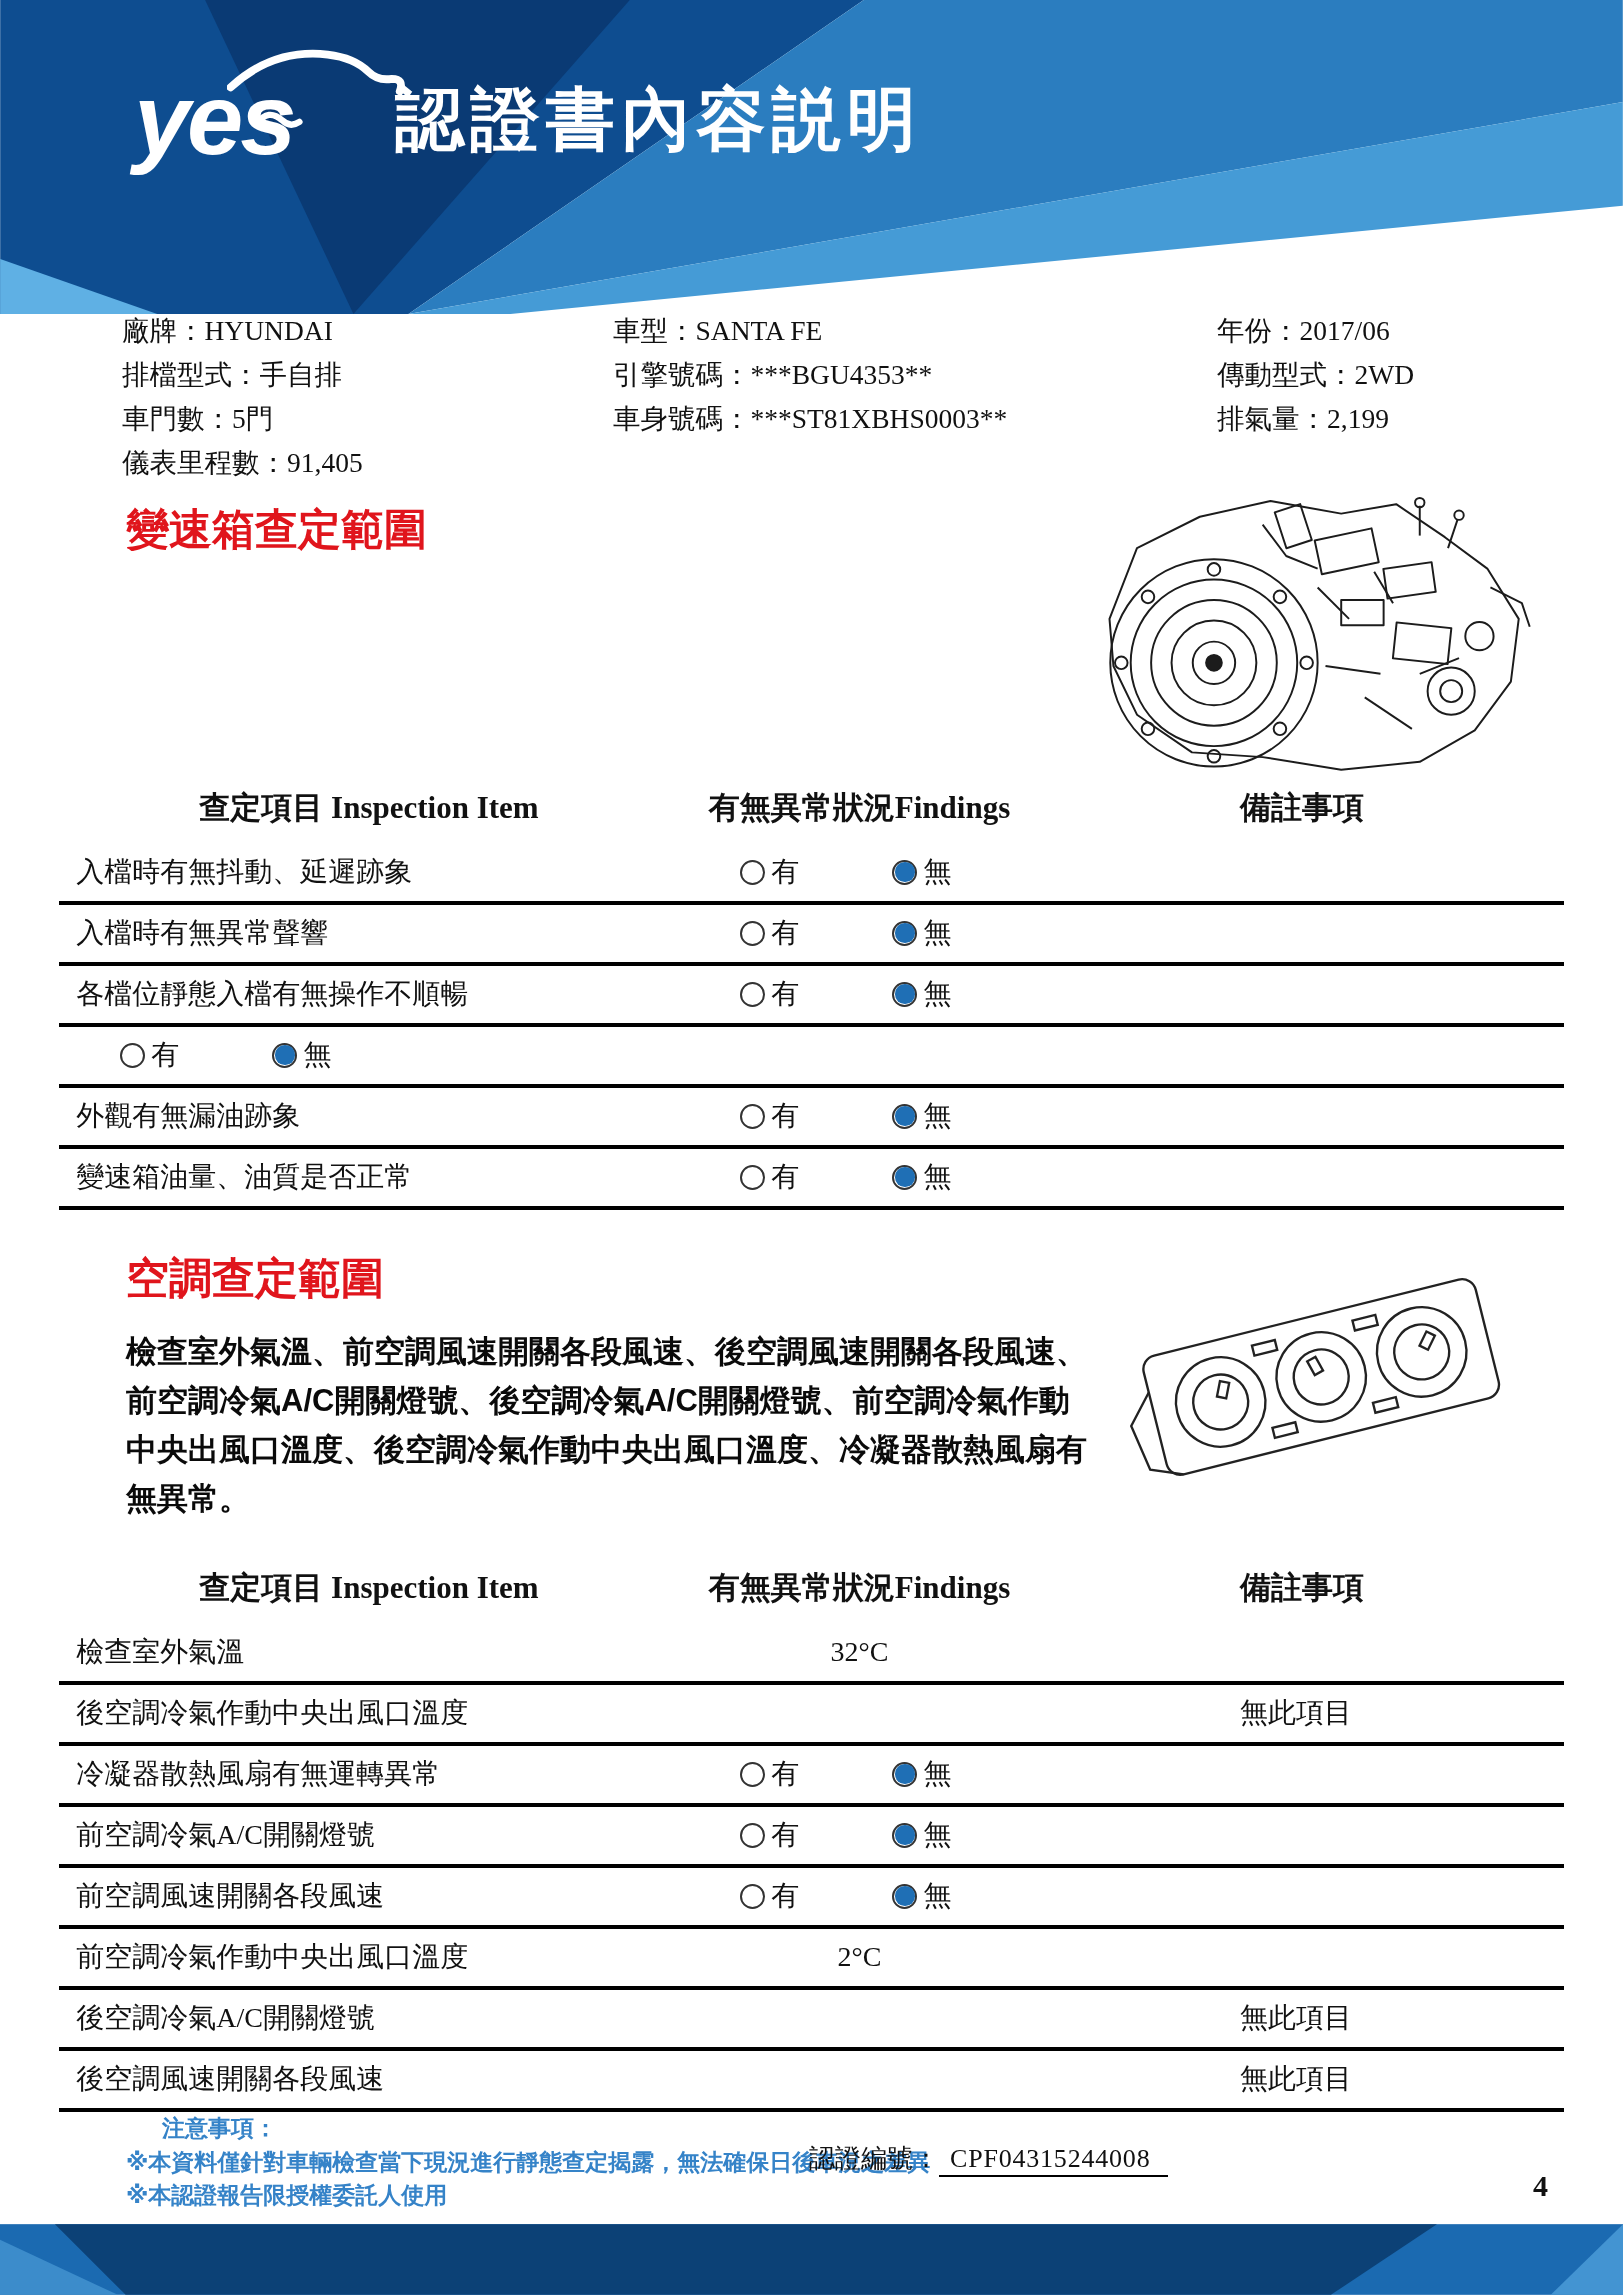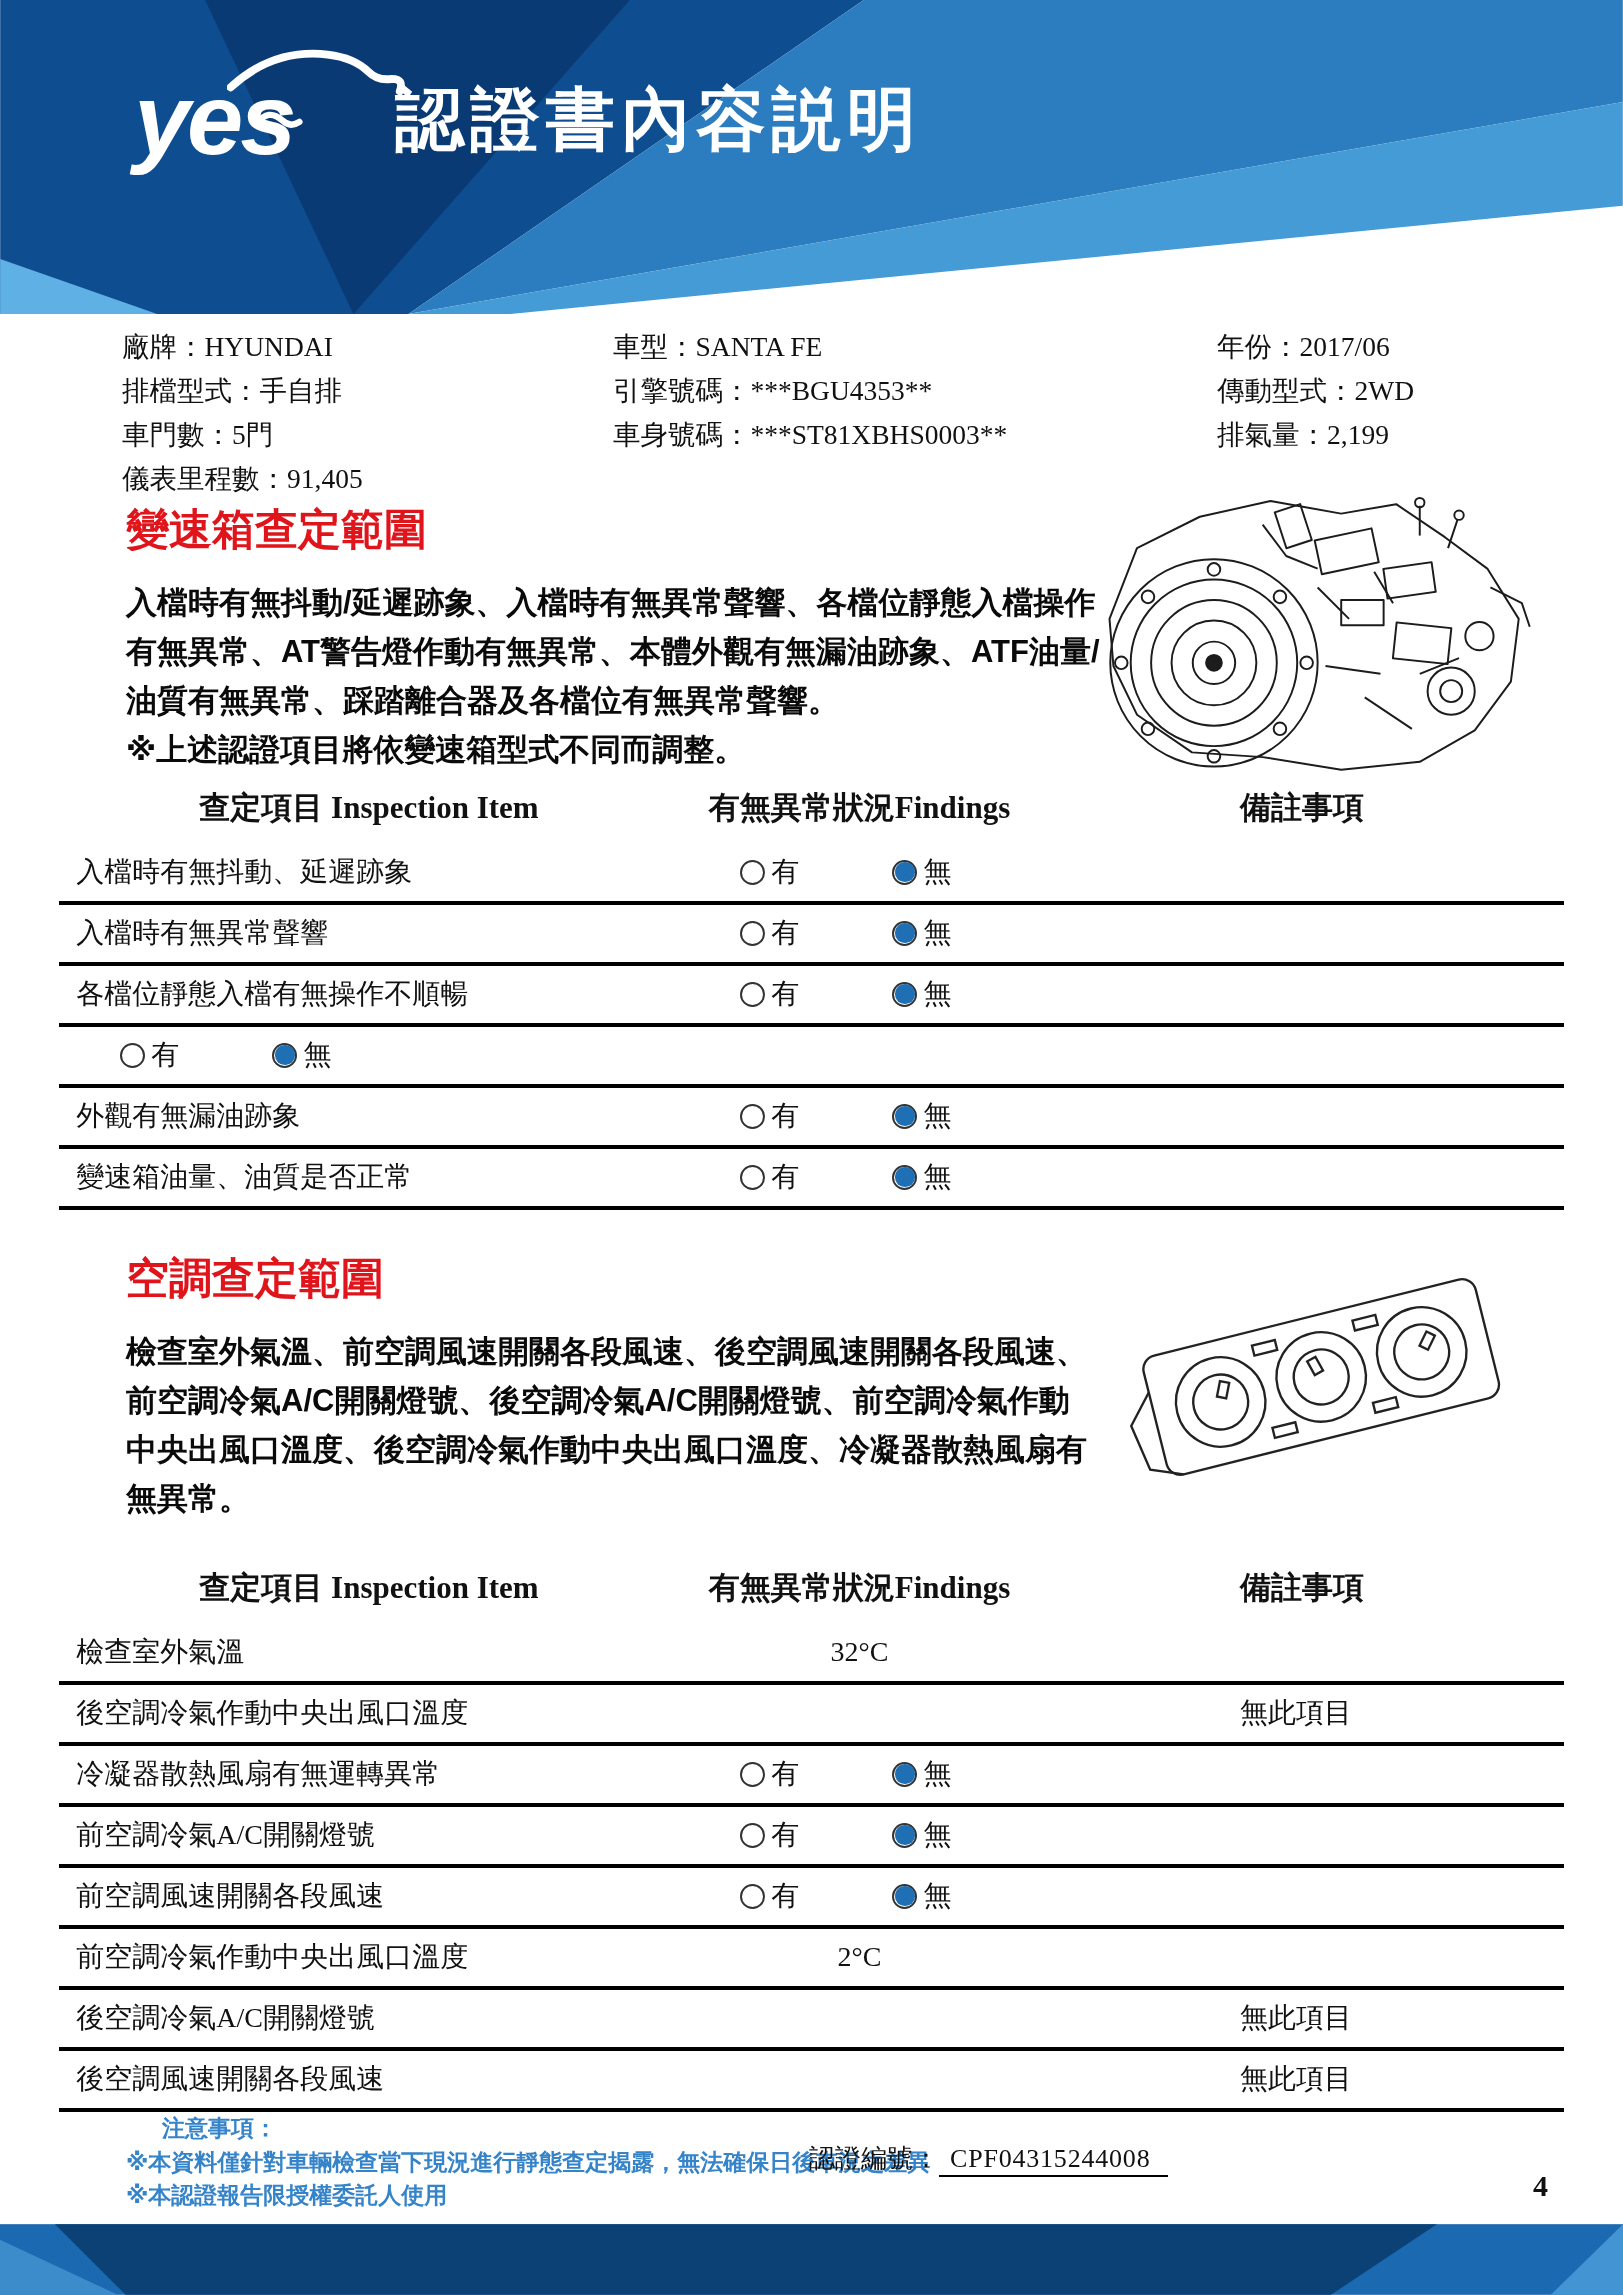--- a/index.html
+++ b/index.html
@@ -16,21 +16,21 @@
     font-family:"Liberation Sans","DejaVu Sans",sans-serif;font-style:italic;font-weight:800;
     font-size:101px;line-height:1;color:#fff;letter-spacing:-3.1px;text-align:right;
   }
   .car-swoosh{position:absolute;left:93px;top:-27px;}
   .header-title{
     font-family:"Liberation Sans","DejaVu Sans",sans-serif;font-weight:800;font-size:69px;
     color:#fff;letter-spacing:6.3px;white-space:nowrap;padding-left:55px;
   }
   
   .info-block{position:absolute;top:309px;left:0;width:1623px;font-size:27.5px;}
-  .info-col{position:absolute;top:0;margin-top:16px;}
+  .info-col{position:absolute;top:0;}
   .info-col.c1{left:122px;} .info-col.c2{left:613px;} .info-col.c3{left:1217px;}
   .info-line{height:44px;line-height:44px;white-space:nowrap;}
   
   .sec-title{
     position:absolute;left:126px;font-family:"Liberation Sans","DejaVu Sans",sans-serif;
     font-weight:800;font-size:43px;line-height:1.1;white-space:nowrap;
   }
   .sec-desc{
     position:absolute;left:126px;font-family:"Liberation Sans","DejaVu Sans",sans-serif;
     font-weight:700;font-size:31px;color:#0a0a0a;
@@ -104,26 +104,20 @@
       <div class="info-line">車身號碼：***ST81XBHS0003**</div>
     </div>
     <div class="info-col c3">
       <div class="info-line">年份：2017/06</div>
       <div class="info-line">傳動型式：2WD</div>
       <div class="info-line">排氣量：2,199</div>
     </div>
   </div>
 
   <div class="sec-title" style="top:506px;color:#e0151c;">變速箱查定範圍</div>
-  <div class="sec-desc" style="top:578px;">
-    <div class="dline">入檔時有無抖動/延遲跡象、入檔時有無異常聲響、各檔位靜態入檔操作</div>
-    <div class="dline">有無異常、AT警告燈作動有無異常、本體外觀有無漏油跡象、ATF油量/</div>
-    <div class="dline">油質有無異常、踩踏離合器及各檔位有無異常聲響。</div>
-    <div class="dline">※上述認證項目將依變速箱型式不同而調整。</div>
-  </div>
 
   <svg class="illus" style="left:1082px;top:493px;" width="465" height="280" viewBox="0 0 592 356">
     <g fill="none" stroke="#1c1c1c" stroke-width="2.5" stroke-linejoin="round">
       <path d="M35,160 L70,70 L150,30 L240,10 L330,26 L400,14 L462,56 L516,96 L556,160 L546,240 L500,302 L430,342 L330,352 L230,336 L140,330 L70,282 L40,220 Z"></path>
       <circle cx="168" cy="216" r="132"></circle>
       <circle cx="168" cy="216" r="106"></circle>
       <circle cx="168" cy="216" r="80"></circle>
       <circle cx="168" cy="216" r="54"></circle>
       <circle cx="168" cy="216" r="27"></circle>
       <circle cx="168" cy="216" r="10" fill="#1c1c1c"></circle>

